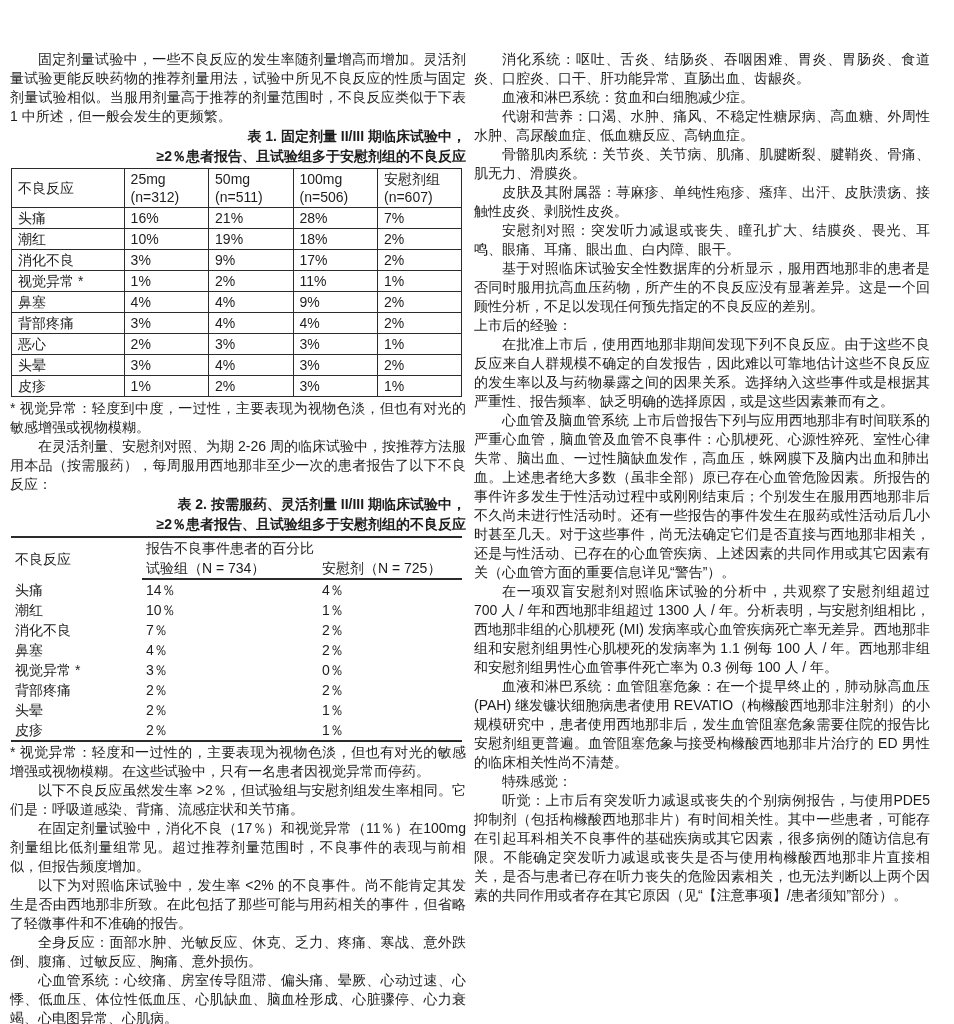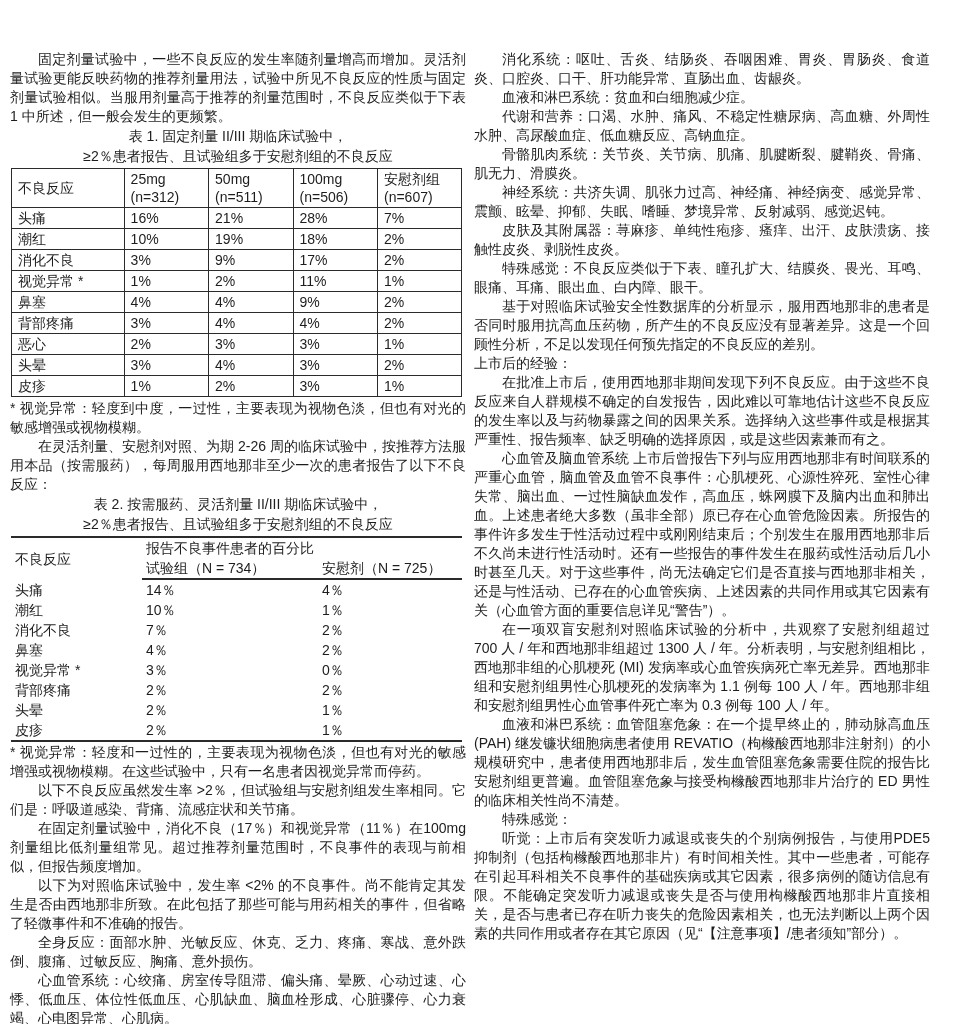--- a/index.html
+++ b/index.html
@@ -7,21 +7,21 @@
     width:954px;height:1024px;overflow:hidden;
     color:#1d1d1d;
     font-family:"Liberation Sans","DejaVu Sans",sans-serif;
     font-size:14px;line-height:19px;
   }
   .page{display:flex;gap:8px;padding:10px 24px 0 10px;box-sizing:border-box;margin-top:40px;}
   .col{flex:1;min-width:0;text-align:justify;}
   p.para{margin:0;text-indent:2em;}
   p.flush{margin:0;text-indent:0;}
   .b{font-weight:normal;}
-  .tbl-title{margin:1px 0;text-align:center;text-indent:0;font-weight:normal;}
+  .tbl-title{margin:1px 0;text-align:right;text-indent:0;font-weight:bold;}
   
   table.grid{border-collapse:collapse;width:99%;margin:2px 0 2px 1px;table-layout:fixed;}
   table.grid td,table.grid th{
     border:1.5px solid #2b2b2b;padding:1px 6px;text-align:left;
     font-weight:normal;vertical-align:middle;line-height:18px;
   }
   table.grid col.c0{width:25%;}
   table.grid col.cx{width:18.75%;}
   
   table.rules{border-collapse:collapse;width:99%;margin:2px 0 0 1px;
@@ -220,23 +220,22 @@
     <p class="para">以下为对照临床试验中，发生率 &lt;2% 的不良事件。尚不能肯定其发生是否由西地那非所致。在此包括了那些可能与用药相关的事件，但省略了轻微事件和不准确的报告。</p>
     <p class="para">全身反应：面部水肿、光敏反应、休克、乏力、疼痛、寒战、意外跌倒、腹痛、过敏反应、胸痛、意外损伤。</p>
     <p class="para">心血管系统：心绞痛、房室传导阻滞、偏头痛、晕厥、心动过速、心悸、低血压、体位性低血压、心肌缺血、脑血栓形成、心脏骤停、心力衰竭、心电图异常、心肌病。</p>
   </div>
 
   <div class="col">
     <p class="para">消化系统：呕吐、舌炎、结肠炎、吞咽困难、胃炎、胃肠炎、食道炎、口腔炎、口干、肝功能异常、直肠出血、齿龈炎。</p>
     <p class="para">血液和淋巴系统：贫血和白细胞减少症。</p>
     <p class="para">代谢和营养：口渴、水肿、痛风、不稳定性糖尿病、高血糖、外周性水肿、高尿酸血症、低血糖反应、高钠血症。</p>
     <p class="para">骨骼肌肉系统：关节炎、关节病、肌痛、肌腱断裂、腱鞘炎、骨痛、肌无力、滑膜炎。</p>
-    <p class="para">神经系统：共济失调、肌张力过高、神经痛、神经病变、感觉异常、震颤、眩晕、抑郁、失眠、嗜睡、梦境异常、反射减弱、感觉迟钝。</p>
     <p class="para">皮肤及其附属器：荨麻疹、单纯性疱疹、瘙痒、出汗、皮肤溃疡、接触性皮炎、剥脱性皮炎。</p>
-    <p class="para">特殊感觉：不良反应类似于下表、瞳孔扩大、结膜炎、畏光、耳鸣、眼痛、耳痛、眼出血、白内障、眼干。</p>
+    <p class="para">安慰剂对照：突发听力减退或丧失、瞳孔扩大、结膜炎、畏光、耳鸣、眼痛、耳痛、眼出血、白内障、眼干。</p>
     <p class="para">基于对照临床试验安全性数据库的分析显示，服用西地那非的患者是否同时服用抗高血压药物，所产生的不良反应没有显著差异。这是一个回顾性分析，不足以发现任何预先指定的不良反应的差别。</p>
 
     <p class="flush b">上市后的经验：</p>
 
     <p class="para">在批准上市后，使用西地那非期间发现下列不良反应。由于这些不良反应来自人群规模不确定的自发报告，因此难以可靠地估计这些不良反应的发生率以及与药物暴露之间的因果关系。选择纳入这些事件或是根据其严重性、报告频率、缺乏明确的选择原因，或是这些因素兼而有之。</p>
 
     <p class="para"><span class="b">心血管及脑血管系统</span><span> 上市后曾报告下列与应用西地那非有时间联系的严重心血管，脑血管及血管不良事件：心肌梗死、心源性猝死、室性心律失常、脑出血、一过性脑缺血发作，高血压，蛛网膜下及脑内出血和肺出血。上述患者绝大多数（虽非全部）原已存在心血管危险因素。所报告的事件许多发生于性活动过程中或刚刚结束后；个别发生在服用西地那非后不久尚未进行性活动时。还有一些报告的事件发生在服药或性活动后几小时甚至几天。对于这些事件，尚无法确定它们是否直接与西地那非相关，还是与性活动、已存在的心血管疾病、上述因素的共同作用或其它因素有关（心血管方面的重要信息详见“警告”）。</span></p>
 
     <p class="para">在一项双盲安慰剂对照临床试验的分析中，共观察了安慰剂组超过 700 人 / 年和西地那非组超过 1300 人 / 年。分析表明，与安慰剂组相比，西地那非组的心肌梗死 (MI) 发病率或心血管疾病死亡率无差异。西地那非组和安慰剂组男性心肌梗死的发病率为 1.1 例每 100 人 / 年。西地那非组和安慰剂组男性心血管事件死亡率为 0.3 例每 100 人 / 年。</p>
     <p class="para">血液和淋巴系统：血管阻塞危象：在一个提早终止的，肺动脉高血压 (PAH) 继发镰状细胞病患者使用 REVATIO（枸橼酸西地那非注射剂）的小规模研究中，患者使用西地那非后，发生血管阻塞危象需要住院的报告比安慰剂组更普遍。血管阻塞危象与接受枸橼酸西地那非片治疗的 ED 男性的临床相关性尚不清楚。</p>

